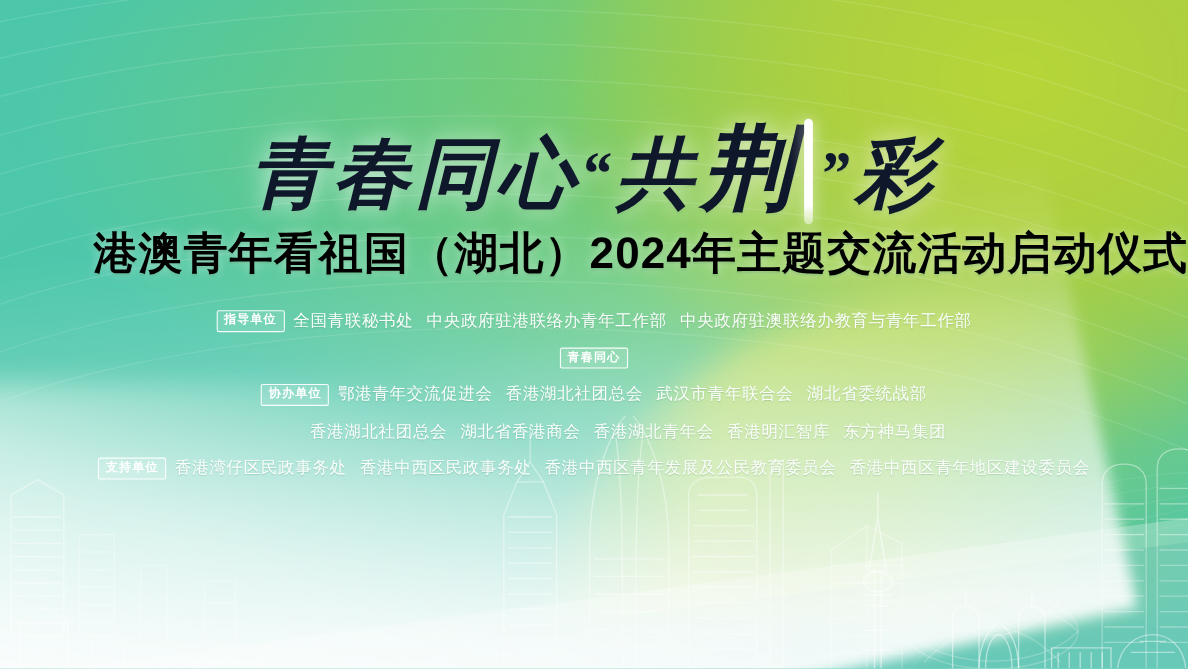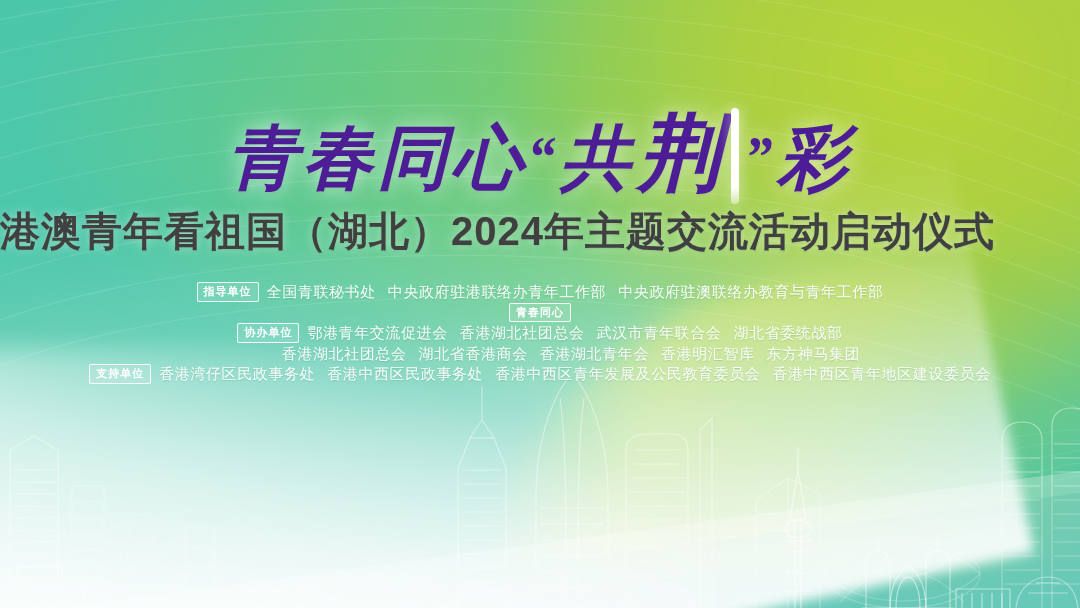--- a/index.html
+++ b/index.html
@@ -125,21 +125,21 @@
     width: 100%;
     height: 100%;
   }
 
   
   .title-main {
     position: absolute;
     left: 0; right: 0;
     top: 108px;
     text-align: center;
-    color: #4c1d95;
+    color: #0f172a;
     font-family: "Liberation Serif", "DejaVu Serif", serif;
     font-size: 70px;
     font-weight: bold;
     font-style: italic;
     letter-spacing: 5px;
     line-height: 1;
     white-space: nowrap;
     text-shadow:
       0 0 18px rgba(255,255,255,0.55),
       0 0 42px rgba(255,255,255,0.30),
@@ -161,42 +161,42 @@
     border-radius: 4px;
     background: linear-gradient(180deg,#ffffff 0%,#ffffff 82%,rgba(255,255,255,0.5) 100%);
     box-shadow: 0 0 14px rgba(255,255,255,0.6);
   }
 
   
   .title-sub {
     position: absolute;
     left: 0; right: 0;
     top: 208px;
-    text-align: left;
-    color: #404040;
+    text-align: right;
+    color: #000000;
     font-family: "Liberation Sans", "DejaVu Sans", sans-serif;
     font-size: 40px;
     font-weight: bold;
     letter-spacing: 1px;
     line-height: 1.15;
     white-space: nowrap;
     text-shadow:
       0 0 10px rgba(255,255,255,0.45),
       0 1px 2px rgba(70,140,90,0.30);
   }
 
   
   .credits {
     position: absolute;
     left: 0; right: 0;
     top: 282px;
     display: flex;
     flex-direction: column;
     align-items: center;
-    gap: 1px;
+    gap: 14px;
   }
   .credit-row {
     display: flex;
     align-items: center;
     gap: 8px;
     white-space: nowrap;
   }
   .credit-label {
     display: inline-block;
     flex: 0 0 auto;

